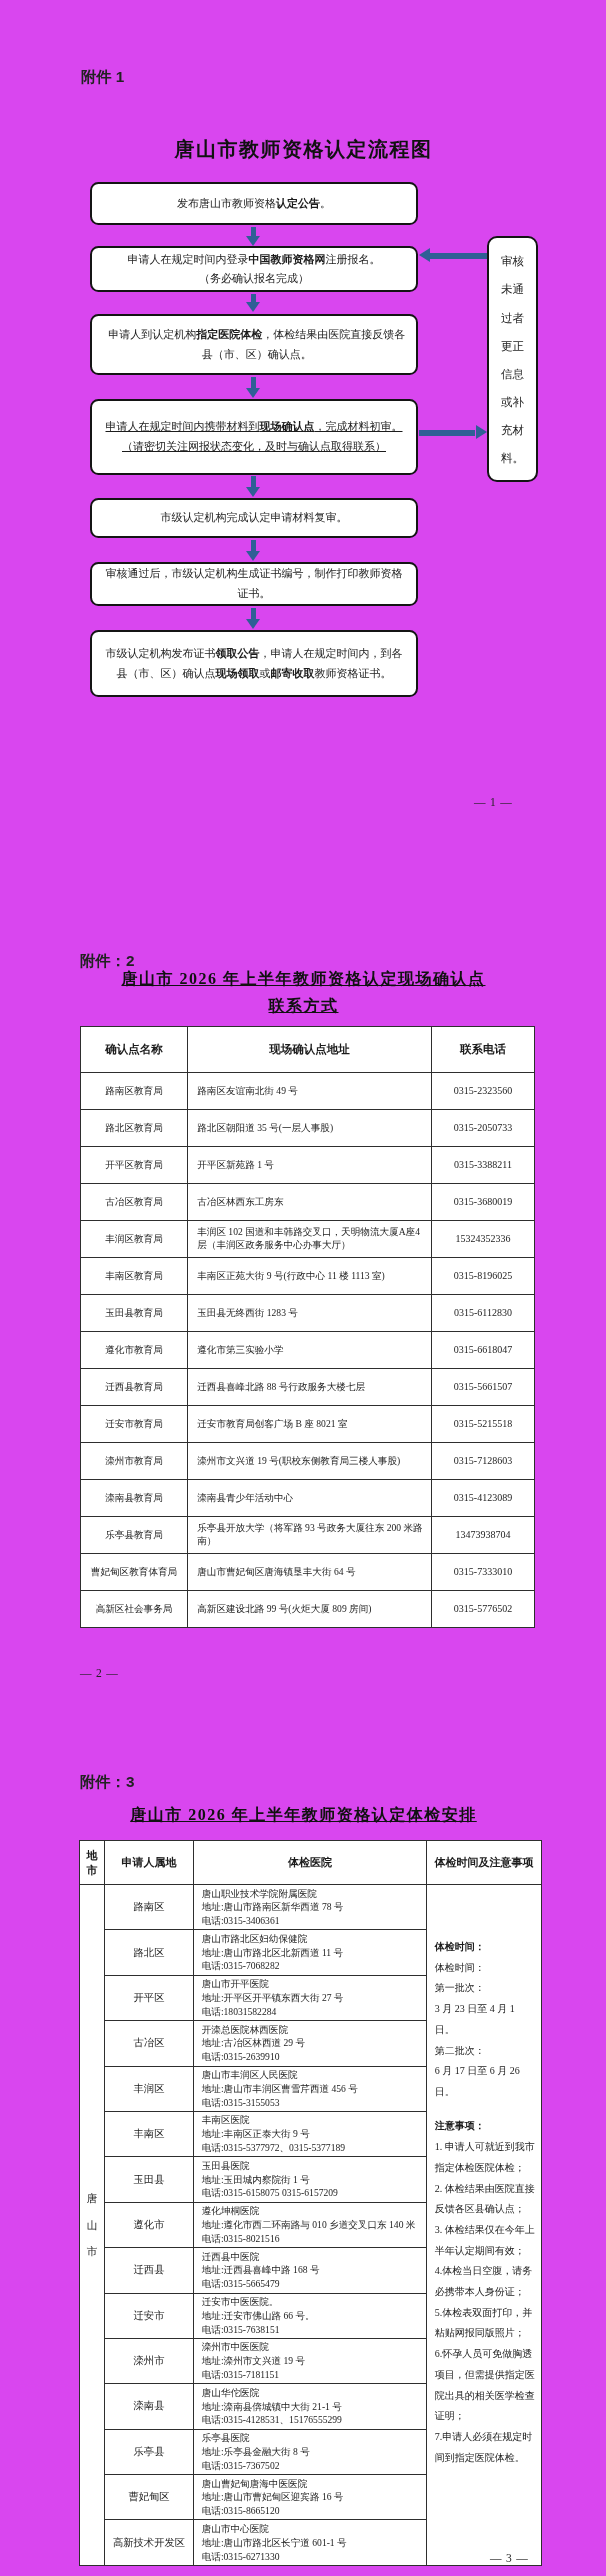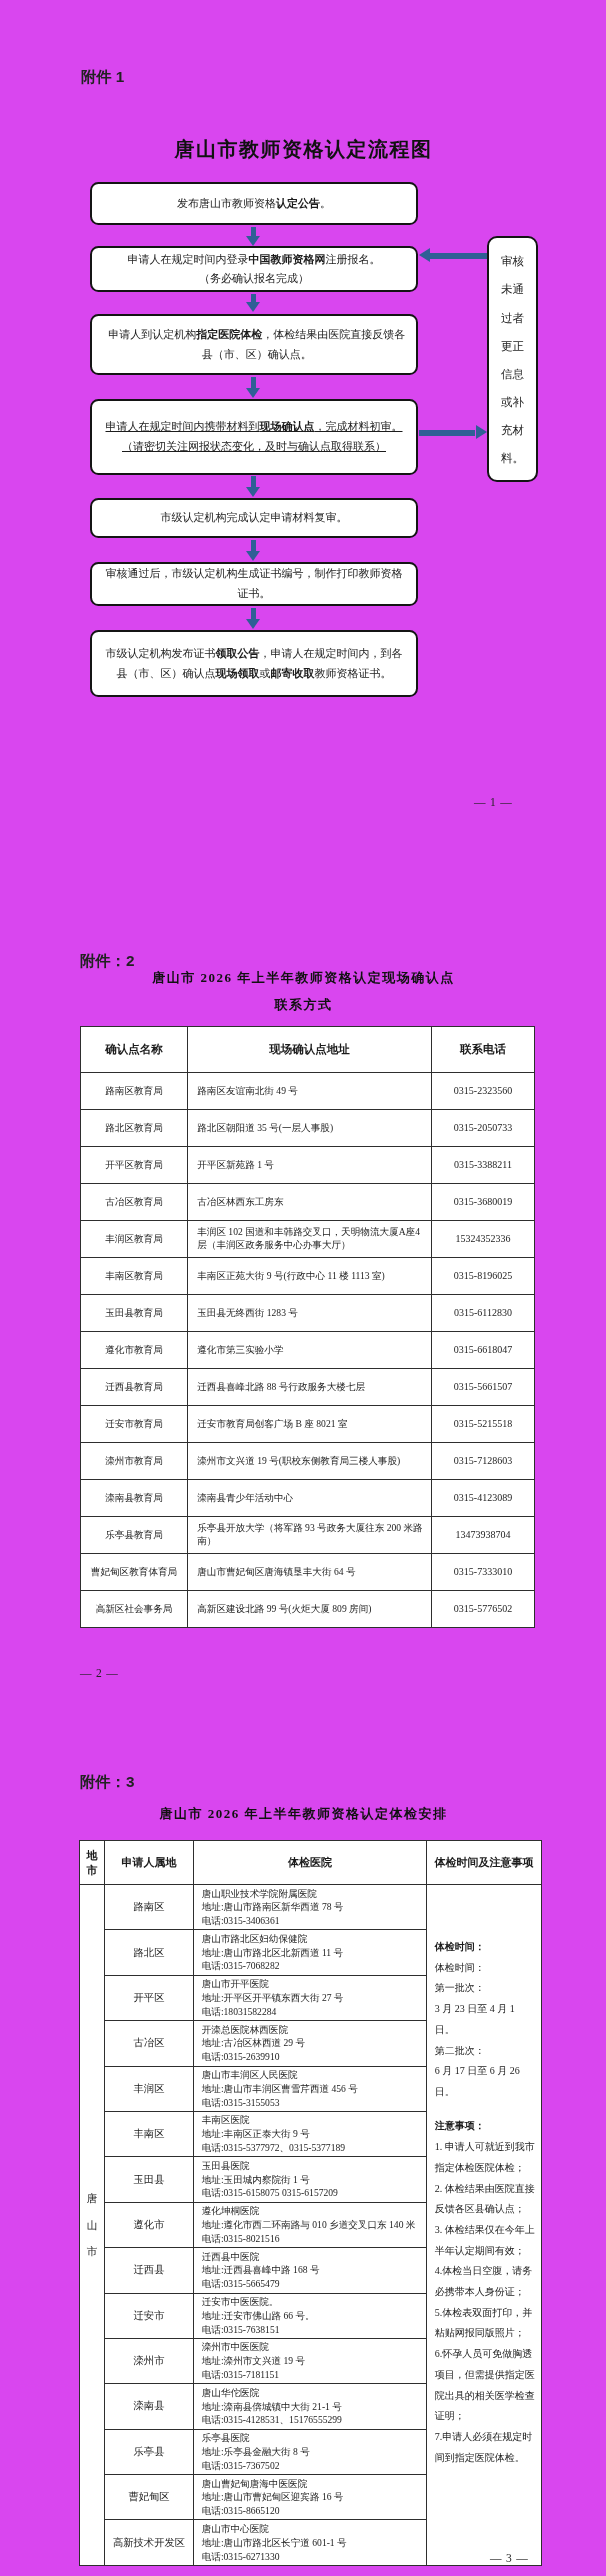--- a/index.html
+++ b/index.html
@@ -17,21 +17,21 @@
     position:absolute; font-size:15.3px; font-weight:600;
     font-family:"Liberation Sans","DejaVu Sans",sans-serif; color:#222;
   }
 
   
   .doc-title {
     position:absolute; left:0; width:100%; text-align:center;
     font-weight:700; color:#111; letter-spacing:1.5px;
   }
   .title-p1 { font-size:20px; font-family:"Liberation Sans","DejaVu Sans",sans-serif; }
-  .title-p23 { font-size:13px; }
+  .title-p23 { font-size:16px;text-decoration:underline; }
 
   
   .flow-box {
     position:absolute; left:90px; width:328px; background:#fff;
     border:2.3px solid #141414; border-radius:8.4px;
     display:flex; align-items:center; justify-content:center;
     text-align:center; font-size:11px; line-height:1.8; padding:1.5px 10.7px;
   }
   .side-box {
     position:absolute; left:487px; top:236px; width:51px; height:246px;

